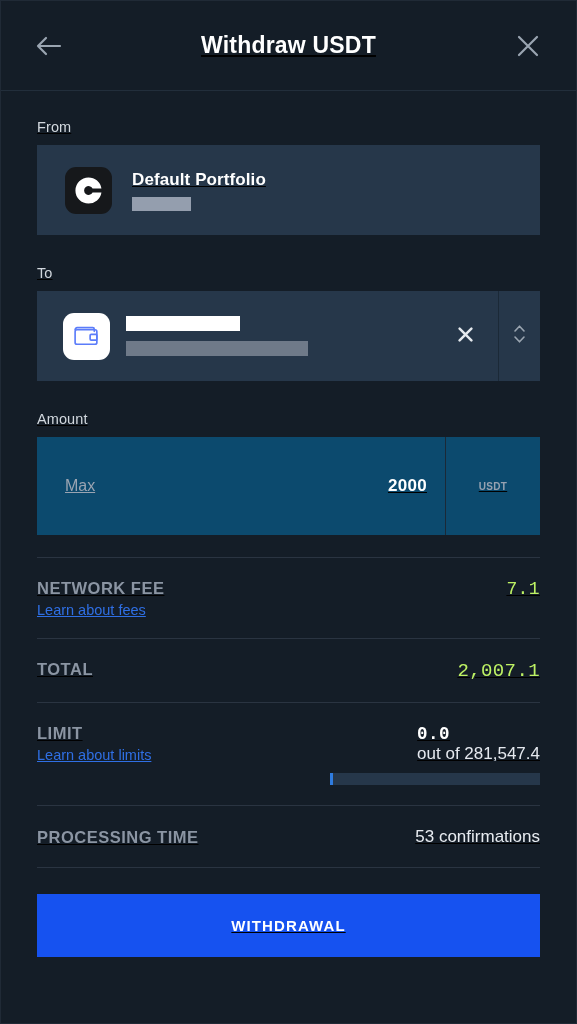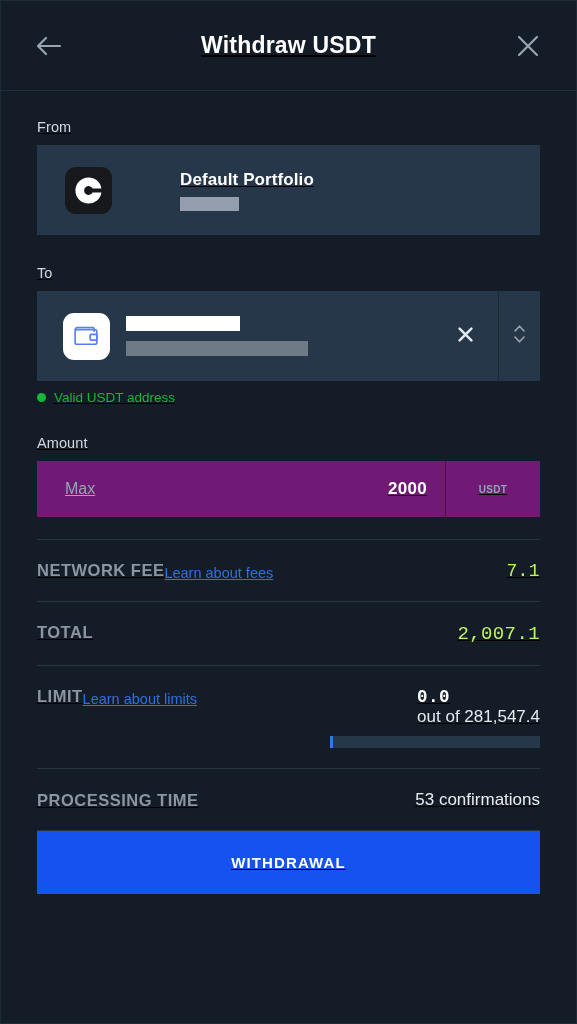--- a/index.html
+++ b/index.html
@@ -66,21 +66,20 @@
   }
   .field-label.first { margin-top: 28px; }
 
   
   .from-card {
     background: #26374a;
     height: 90px;
     display: flex;
     align-items: center;
     padding-left: 28px;
-    gap: 48px;
   }
   .cb-logo {
     width: 47px; height: 47px;
     border-radius: 11px;
     background: #16181b;
     flex: 0 0 auto;
     display: flex; align-items: center; justify-content: center;
   }
   .from-text { margin-left: 20px; }
   .from-name {
@@ -148,22 +147,22 @@
     margin-right: 8px;
   }
   .valid-text {
     color: #19b43a;
     font-size: 13.5px;
   }
 
   
   .amount-card {
     display: flex;
-    height: 56px;
-    background: #701a75;
+    height: 98px;
+    background: #0c4a6e;
   }
   .amount-main {
     flex: 1 1 auto;
     display: flex;
     align-items: center;
     justify-content: space-between;
     padding: 0 18px 0 28px;
     border-right: 1px solid #1b2937;
   }
   .max-link {
@@ -195,21 +194,21 @@
     height: 1px;
     background: #2a3441;
     margin: 0;
   }
   .sum-row {
     display: flex;
     justify-content: space-between;
     align-items: flex-start;
     padding: 21px 0 20px 0;
   }
-  .sum-left { display: flex; flex-direction: row; }
+  .sum-left { display: flex; flex-direction: column; }
   .sum-key {
     color: #8b95a3;
     font-size: 16.5px;
     font-weight: bold;
     letter-spacing: 0.5px;
   }
   .sum-link {
     color: #2f6fe4;
     font-size: 14.5px;
     text-decoration: underline;
@@ -267,20 +266,21 @@
   .sum-row.proc { padding: 21px 0 20px 0; align-items: center; }
   .proc-val {
     color: #e8ecf1;
     font-size: 17px;
   }
 
   
   .cta {
     display: block;
     width: 100%;
+    margin-top: 26px;
     height: 63px;
     background: #1652f0;
     border: none;
     color: #ffffff;
     font-family: "Liberation Sans", sans-serif;
     font-size: 15px;
     font-weight: bold;
     letter-spacing: 1.1px;
     cursor: pointer;
   }
@@ -347,24 +347,20 @@
       </div>
       <div class="to-stepper">
         <span>
           <svg width="13" height="22" viewBox="0 0 12 22" fill="none">
             <path d="M1.5 8L6 3.2L10.5 8" stroke="#9aa5b1" stroke-width="1.6" stroke-linecap="round" stroke-linejoin="round"></path>
             <path d="M1.5 14L6 18.8L10.5 14" stroke="#9aa5b1" stroke-width="1.6" stroke-linecap="round" stroke-linejoin="round"></path>
           </svg>
         </span>
       </div>
     </div>
-    <div class="valid-row">
-      <span class="valid-dot"></span>
-      <span class="valid-text">Valid USDT address</span>
-    </div>
 
     <div class="field-label">Amount</div>
     <div class="amount-card">
       <div class="amount-main">
         <span class="max-link">Max</span>
         <span class="amount-value">2000</span>
       </div>
       <div class="amount-unit">USDT</div>
     </div>
 

